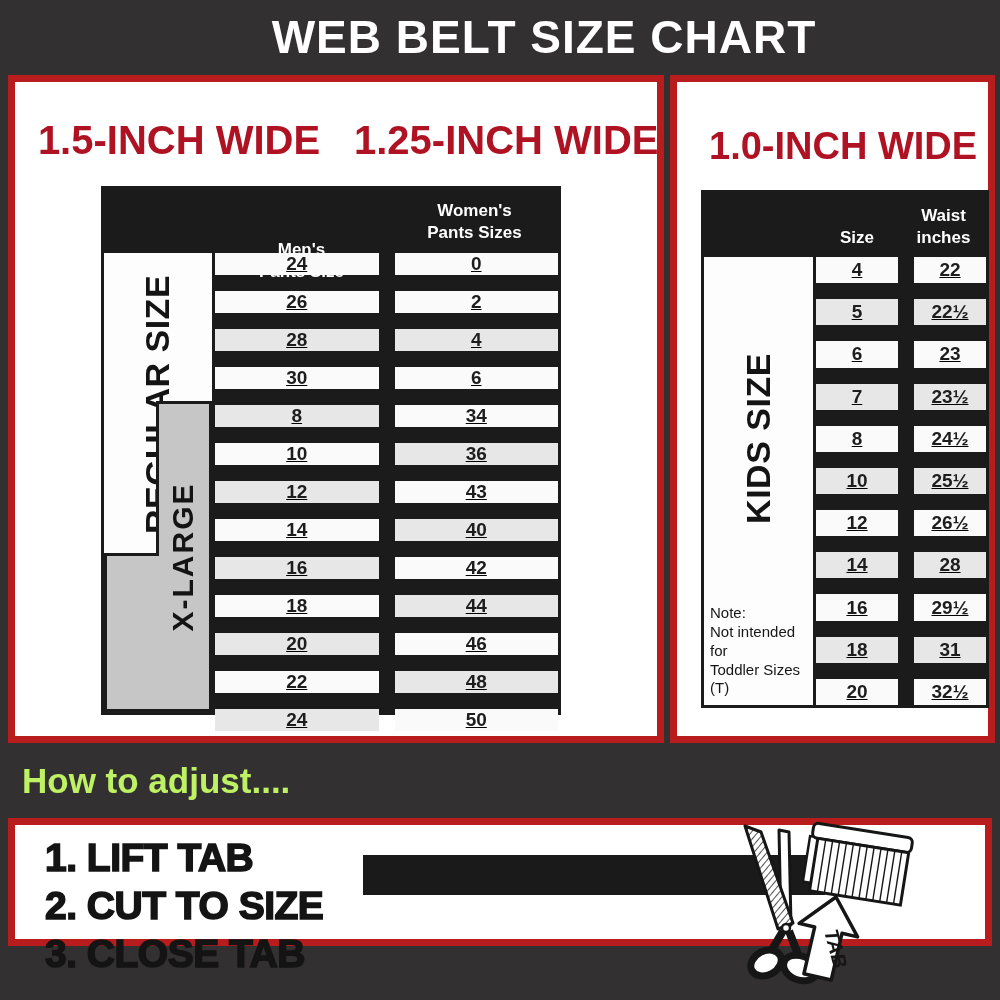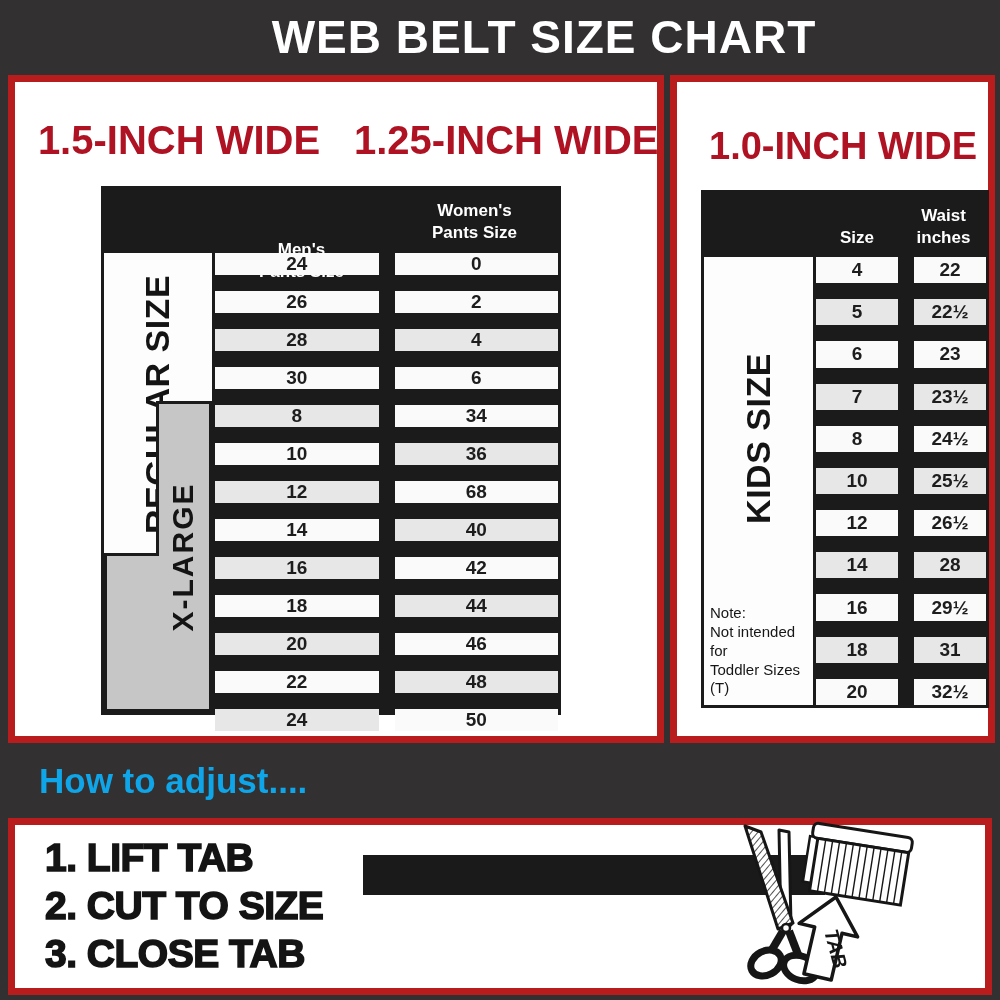--- a/index.html
+++ b/index.html
@@ -36,21 +36,21 @@
   }
 
   
   .tbl { background:#1b1b1b; }
   .tbl-header-label {
     position:absolute; color:#ffffff; font-weight:bold; font-size:17px;
     line-height:1.3; text-align:center; white-space:pre-line;
     display:flex; align-items:flex-end; justify-content:center;
   }
   .rows {
-    position:absolute; display:grid; gap:16px; grid-auto-rows:1fr;
+    position:absolute; display:grid; gap:16px; grid-auto-rows:1fr;text-decoration:underline;
   }
   .cell {
     display:flex; align-items:center; justify-content:center;
     background:#fafafa; font-weight:bold; font-size:19px; color:#1d1d1d;
   }
   .cell.alt { background:#e7e7e7; }
 
   .vwrap {
     position:absolute; display:flex; align-items:center; justify-content:center;
     overflow:visible;
@@ -75,23 +75,23 @@
     font-size:15px; font-weight:normal; color:#161616; line-height:1.25;
     white-space:pre-line; text-align:left;
   }
 
   
   .footer-banner {
     left:0; top:743px; width:1000px; height:75px; background:#333031;
     display:flex; align-items:center;
   }
   .footer-banner-text {
-    margin-left:39px; color:#0ea5e9; font-size:35px; font-weight:bold; white-space:nowrap;
-  }
-  .footer-panel { left:8px; top:818px; width:984px; height:177px;padding-left:20px; }
+    margin-left:22px; color:#bef264; font-size:35px; font-weight:bold; white-space:nowrap;
+  }
+  .footer-panel { left:8px; top:818px; width:984px; height:128px;padding-left:20px; }
   .steps { left:40px; top:827px; }
   .step-line {
     font-size:39px; font-weight:bold; color:#141414; line-height:48px;
     letter-spacing:-0.5px; -webkit-text-stroke:1.6px #141414; white-space:nowrap;
   }
   .footer-art { left:0; top:743px; width:1000px; height:257px; pointer-events:none; }
 </style>
 </head>
 <body>
 
@@ -102,21 +102,21 @@
 <div class="abs panel panel-left">
 
   <div class="abs red-header" style="left:14px; top:33px; width:300px;">1.5-INCH WIDE</div>
   <div class="abs red-header" style="left:339px; top:33px; width:298px;">1.25-INCH WIDE</div>
 
   <div class="abs tbl" style="left:86px; top:104px; width:460px; height:529px;">
 
     <div class="tbl-header-label" style="left:114px; top:0; width:173px; height:84px; padding-bottom:21px;margin-top:34px;">Men's
 Pants Size</div>
     <div class="tbl-header-label" style="left:287px; top:0; width:173px; height:67px; padding-bottom:9px;">Women's
-Pants Size</div>
+Pants Sizes</div>
 
     <div class="vwrap band-white" style="left:3px; top:67px; width:108px; height:303px;">
       <span class="vtext" style="font-size:34px; letter-spacing:0.5px;">REGULAR SIZE</span>
     </div>
 
     <div class="lshape back"></div>
     <div class="lshape front"></div>
     <div class="vwrap" style="left:55px; top:218px; width:53px; height:305px;">
       <span class="vtext" style="font-size:30px; letter-spacing:2px;">X-LARGE</span>
     </div>
@@ -128,21 +128,21 @@
         <div class="cell">2</div>
         <div class="cell alt">28</div>
         <div class="cell alt">4</div>
         <div class="cell">30</div>
         <div class="cell">6</div>
         <div class="cell alt">8</div>
         <div class="cell">34</div>
         <div class="cell">10</div>
         <div class="cell alt">36</div>
         <div class="cell alt">12</div>
-        <div class="cell">68</div>
+        <div class="cell">43</div>
         <div class="cell">14</div>
         <div class="cell alt">40</div>
         <div class="cell alt">16</div>
         <div class="cell">42</div>
         <div class="cell">18</div>
         <div class="cell alt">44</div>
         <div class="cell alt">20</div>
         <div class="cell">46</div>
         <div class="cell">22</div>
         <div class="cell alt">48</div>

